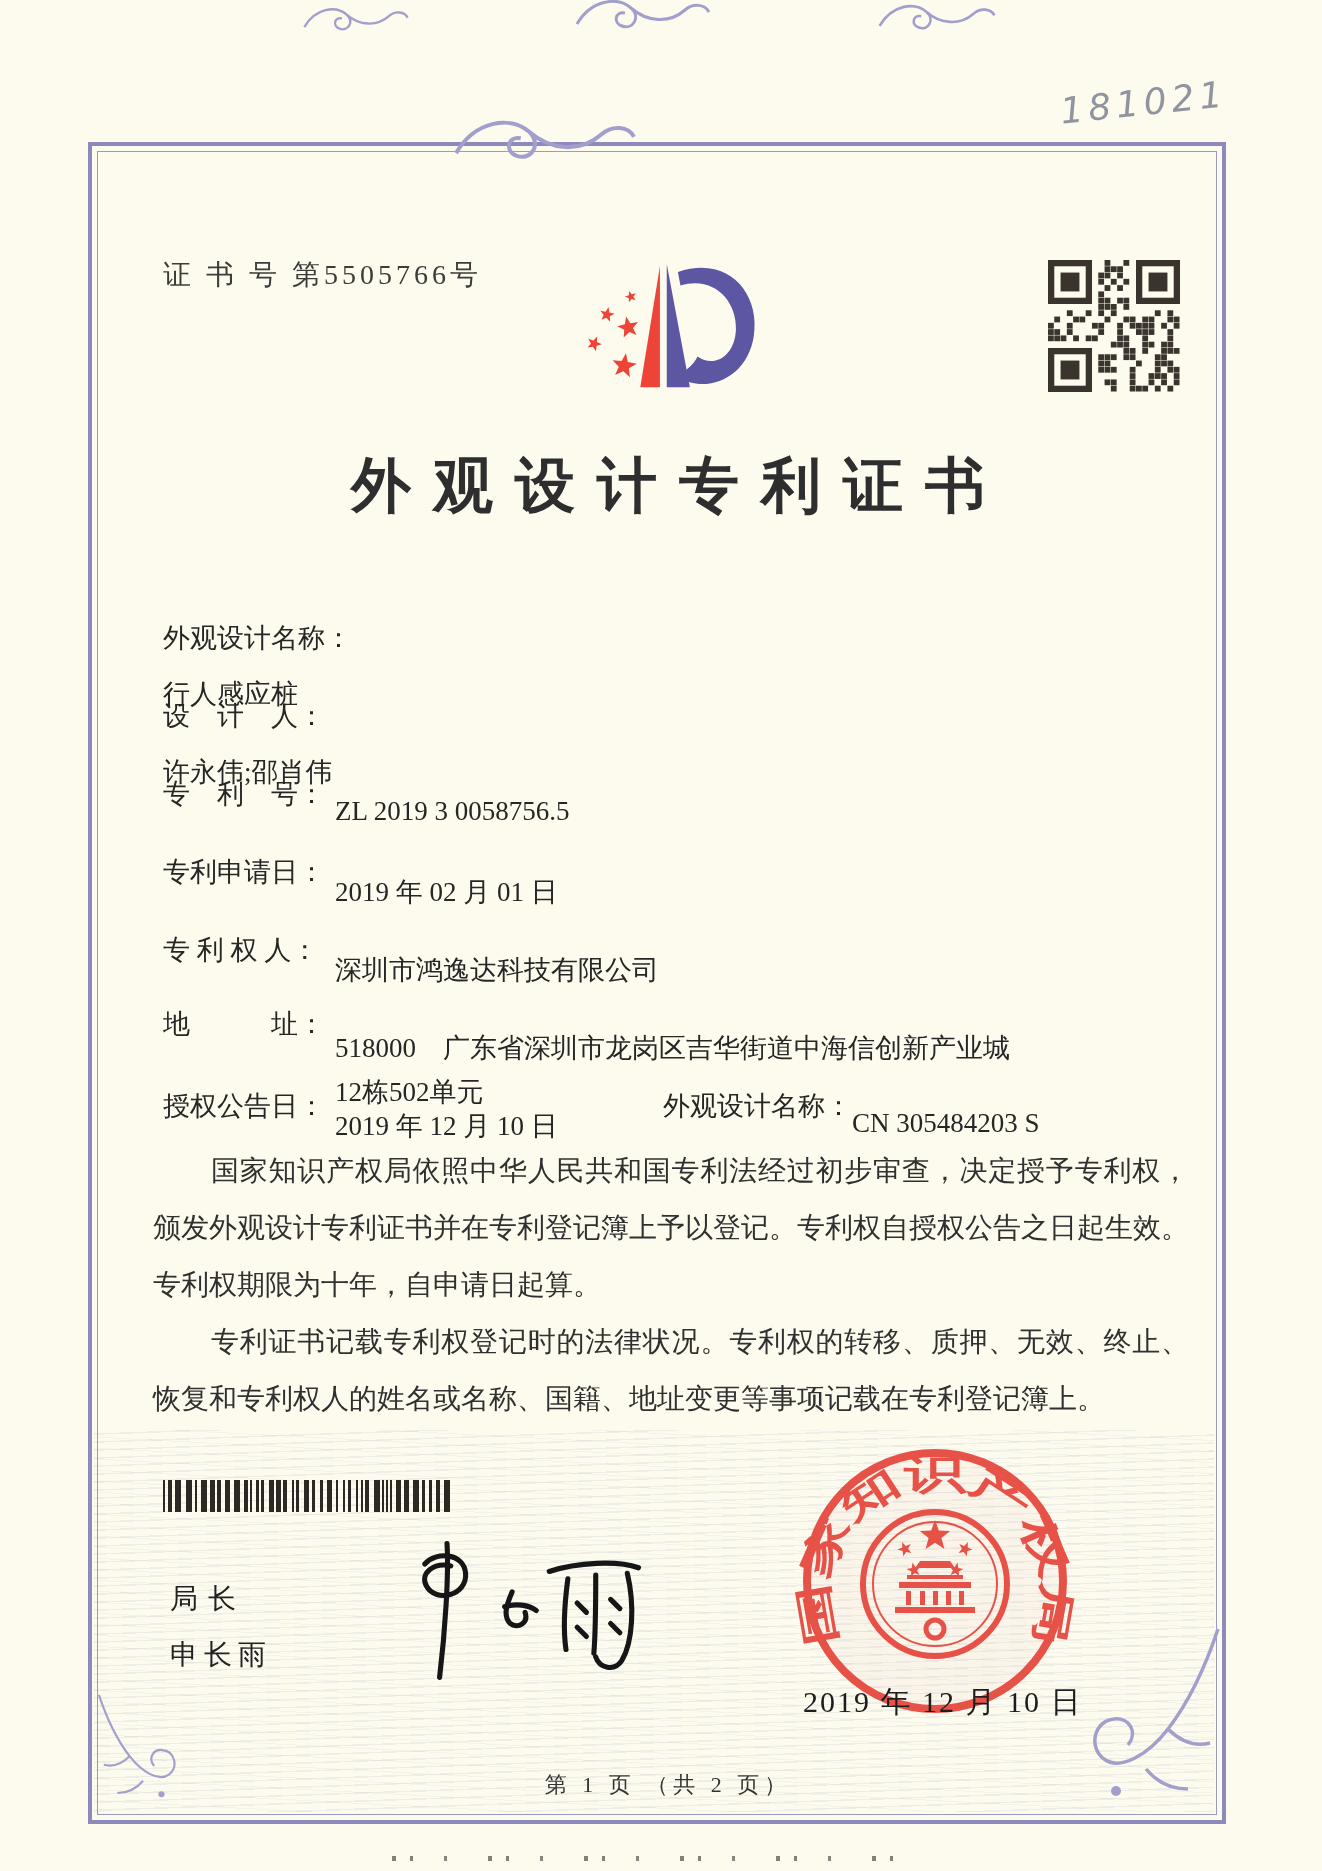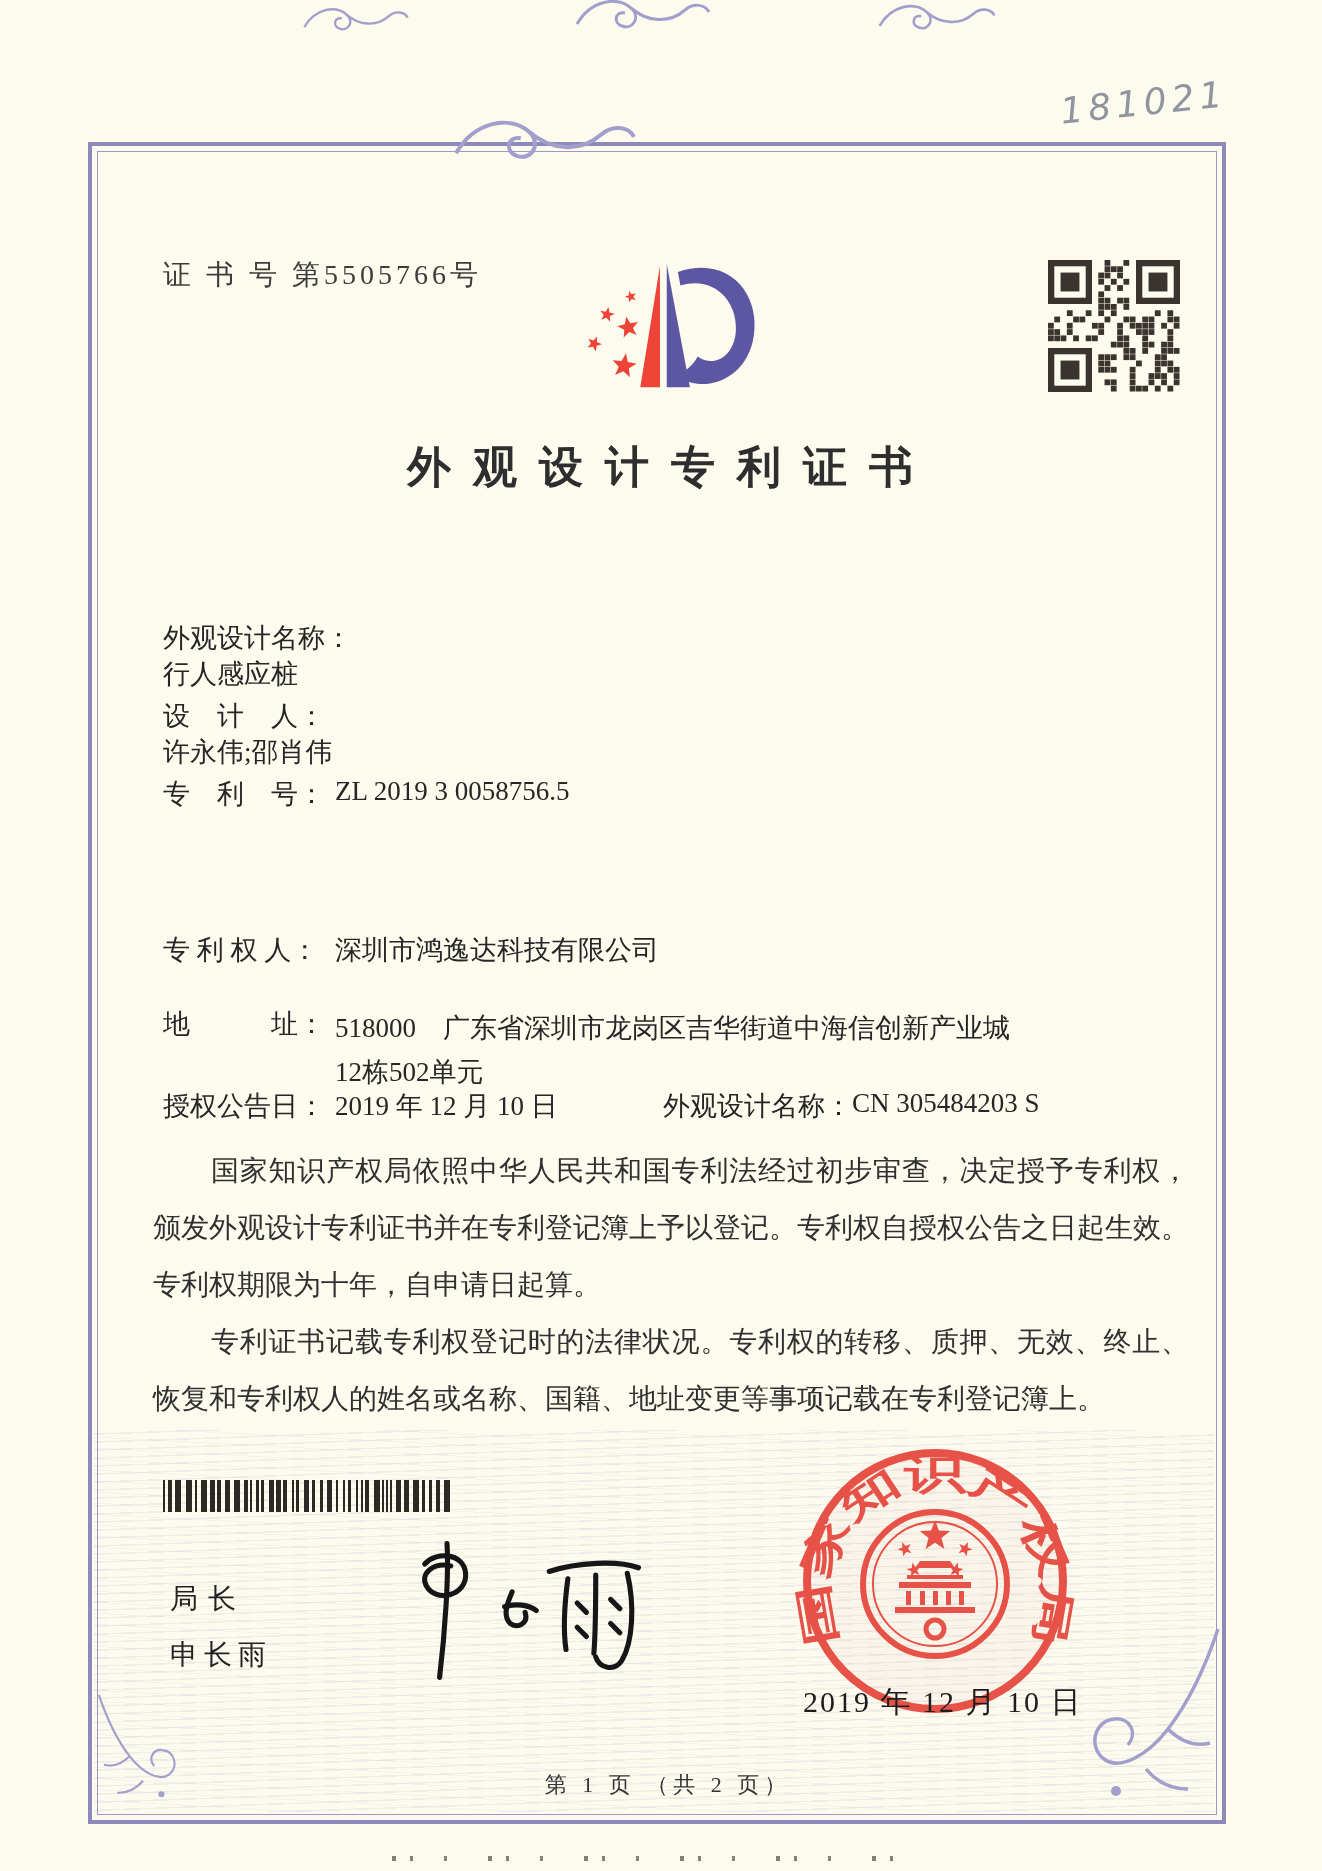--- a/index.html
+++ b/index.html
@@ -24,27 +24,27 @@
   .handwritten { position:absolute; left:1060px; top:82px;
     font-family:"DejaVu Sans",sans-serif; font-style:italic; font-size:36px;
     color:#8f949f; transform:rotate(-6deg); letter-spacing:5px; }
 
   .cert-no { position:absolute; left:163px; top:256px; font-size:28px;
     letter-spacing:4px; color:#3c3c3c; }
 
   .logo { position:absolute; left:560px; top:248px; width:205px; height:160px; }
   .qr   { position:absolute; left:1048px; top:260px; width:132px; height:132px; }
 
-  .title { position:absolute; left:160px; top:438px; width:1000px; margin:0;
-    text-align:center; font-size:44px; font-weight:700; letter-spacing:22px;
+  .title { position:absolute; left:160px; top:438px; width:1000px; margin:8px;
+    text-align:center; font-size:60px; font-weight:700; letter-spacing:22px;
     text-indent:22px; color:#2e2e2e; }
 
   .row { position:absolute; left:163px; display:flex; font-size:27px; color:#262626; }
   .row .label { min-width:172px; white-space:nowrap; }
-  .row .value { white-space:nowrap; }
+  .row .value { white-space:nowrap;margin-top:20px; }
   .row.addr .value { white-space:normal; width:700px; line-height:44px; }
   .r1 { top:620px;flex-direction:column; } .r2 { top:698px;flex-direction:column; } .r3 { top:776px; }
   .r4 { top:854px; } .r5 { top:932px; } .r6 { top:1006px; }
   .r7a { top:1088px; } .r7b { top:1088px; left:663px; }
 
   .legal { position:absolute; left:153px; top:1142px; width:1036px;
     font-size:28px; line-height:57px; text-align:justify; color:#303030; }
   .legal p { margin:0; text-indent:58px; }
 
   .barcode { position:absolute; left:163px; top:1480px; width:292px; height:32px; }
@@ -271,20 +271,24 @@
     <span class="value">行人感应桩</span>
   </div>
   <div class="row r2">
     <span class="label">设　计　人：</span>
     <span class="value">许永伟;邵肖伟</span>
   </div>
   <div class="row r3">
     <span class="label">专　利　号：</span>
     <span class="value">ZL 2019 3 0058756.5</span>
   </div>
+  <div class="row r4">
+    <span class="label">专利申请日：</span>
+    <span class="value">2019 年 02 月 01 日</span>
+  </div>
   <div class="row r5">
     <span class="label">专 利 权 人：</span>
     <span class="value">深圳市鸿逸达科技有限公司</span>
   </div>
   <div class="row r6 addr">
     <span class="label">地　　　址：</span>
     <span class="value">518000　广东省深圳市龙岗区吉华街道中海信创新产业城12栋502单元</span>
   </div>
   <div class="row r7a">
     <span class="label">授权公告日：</span>

